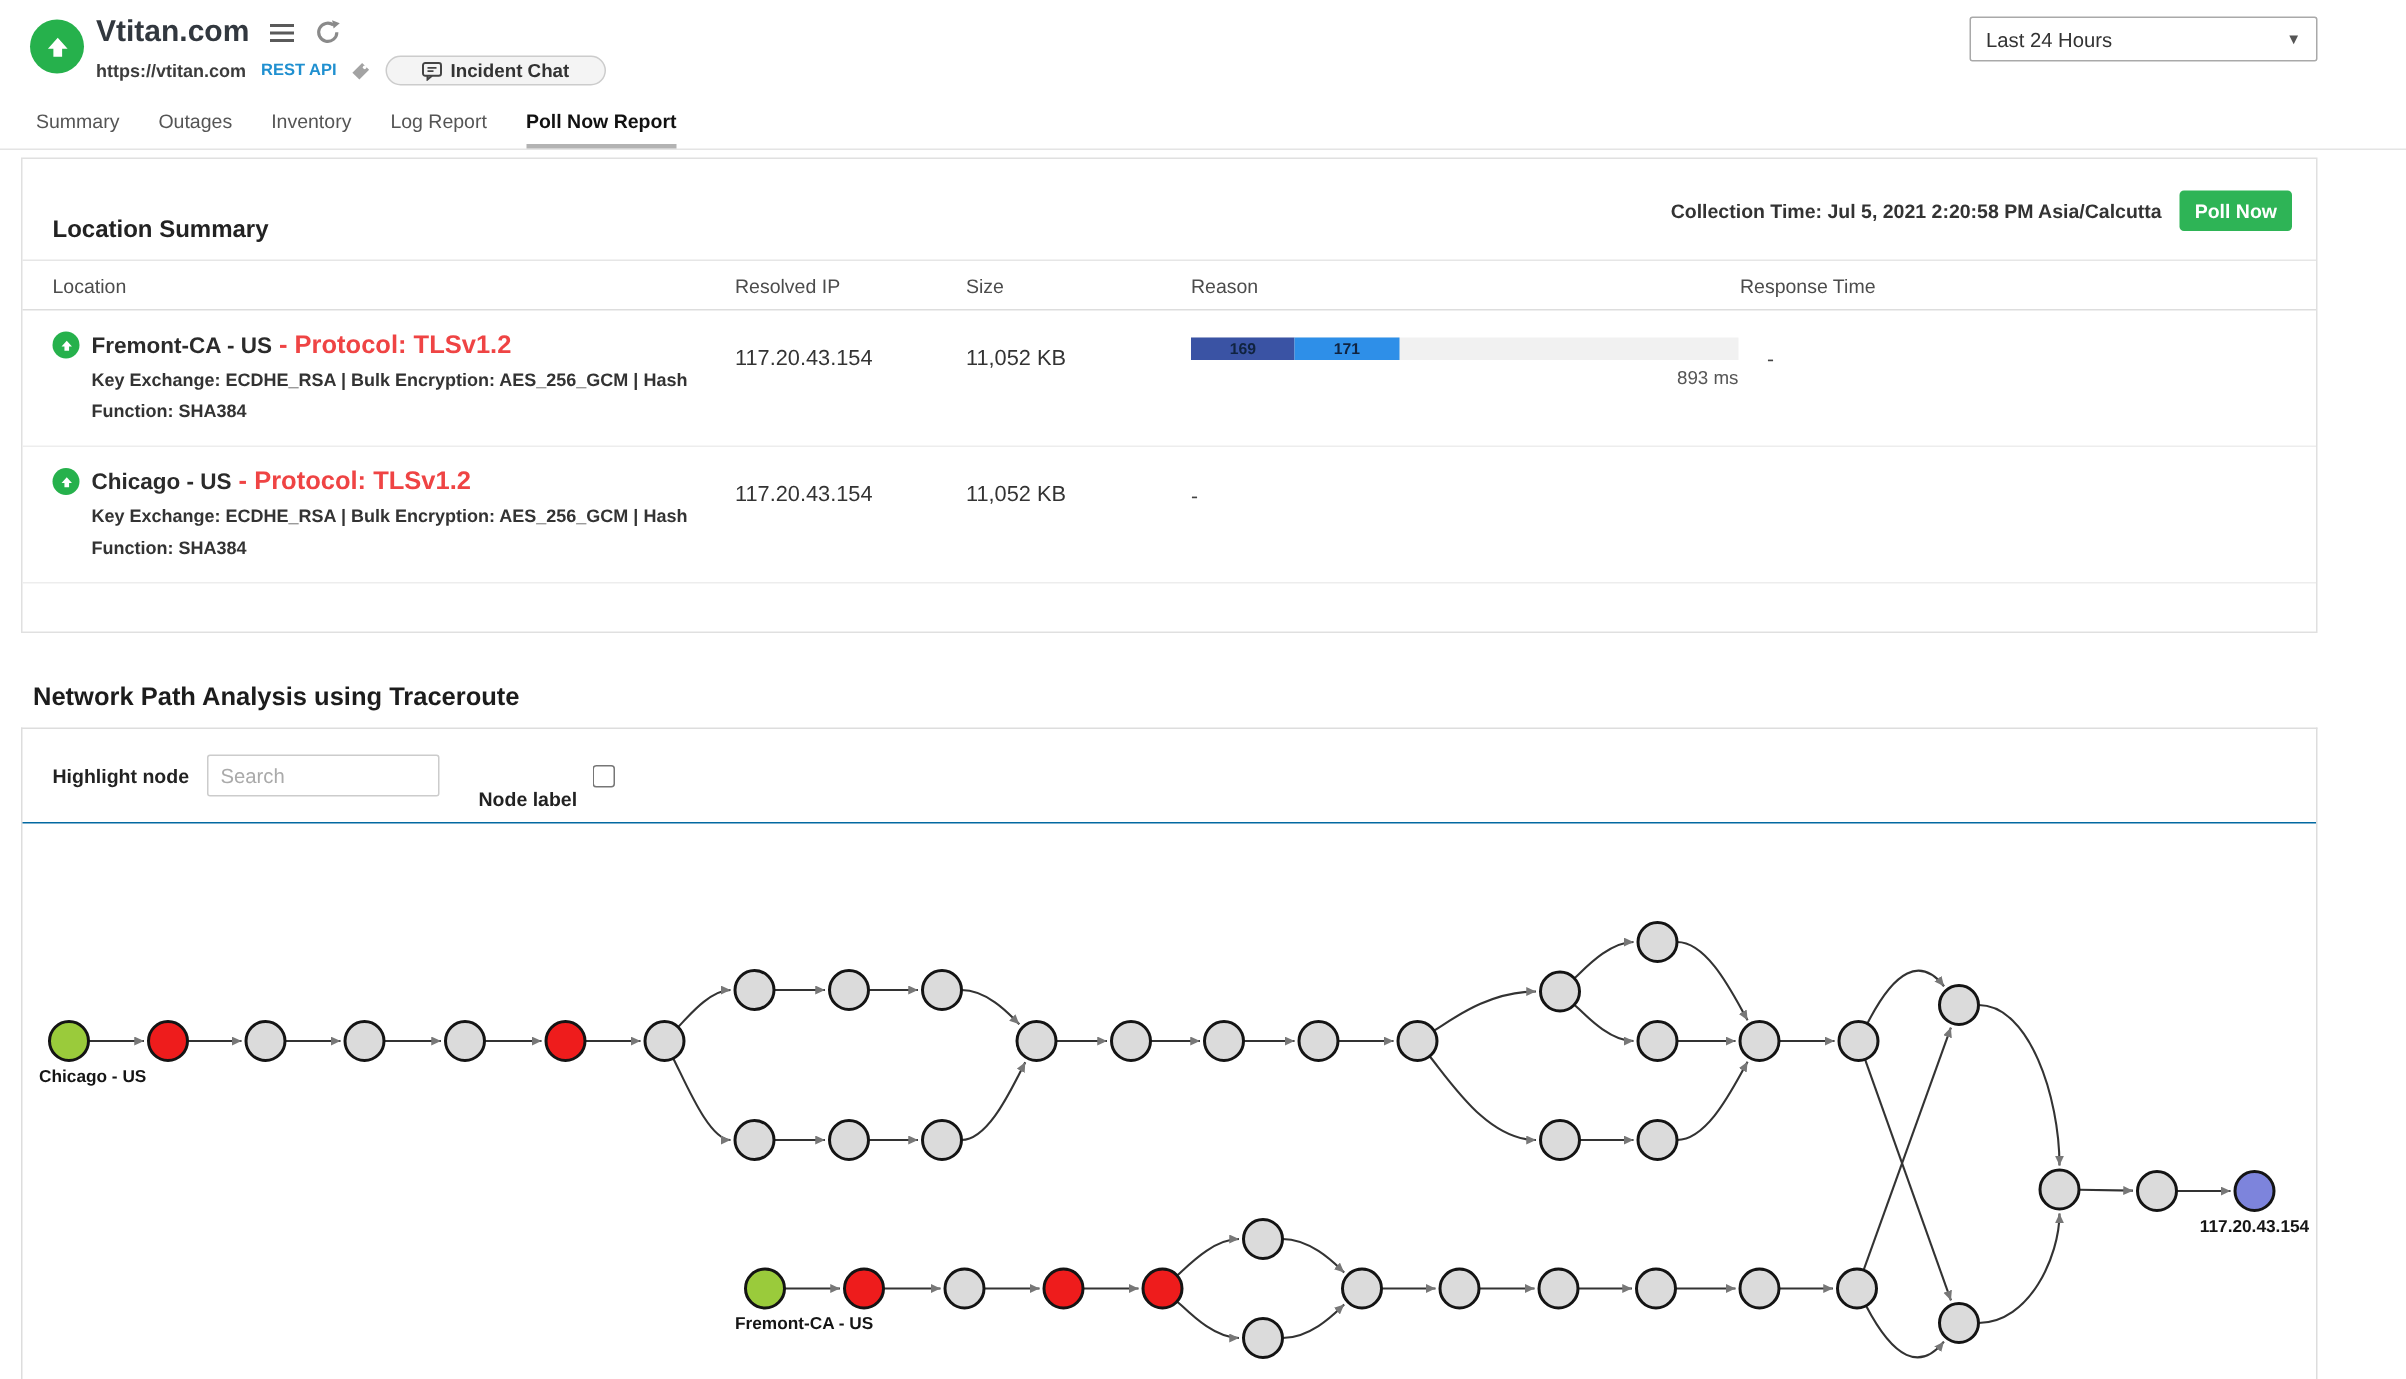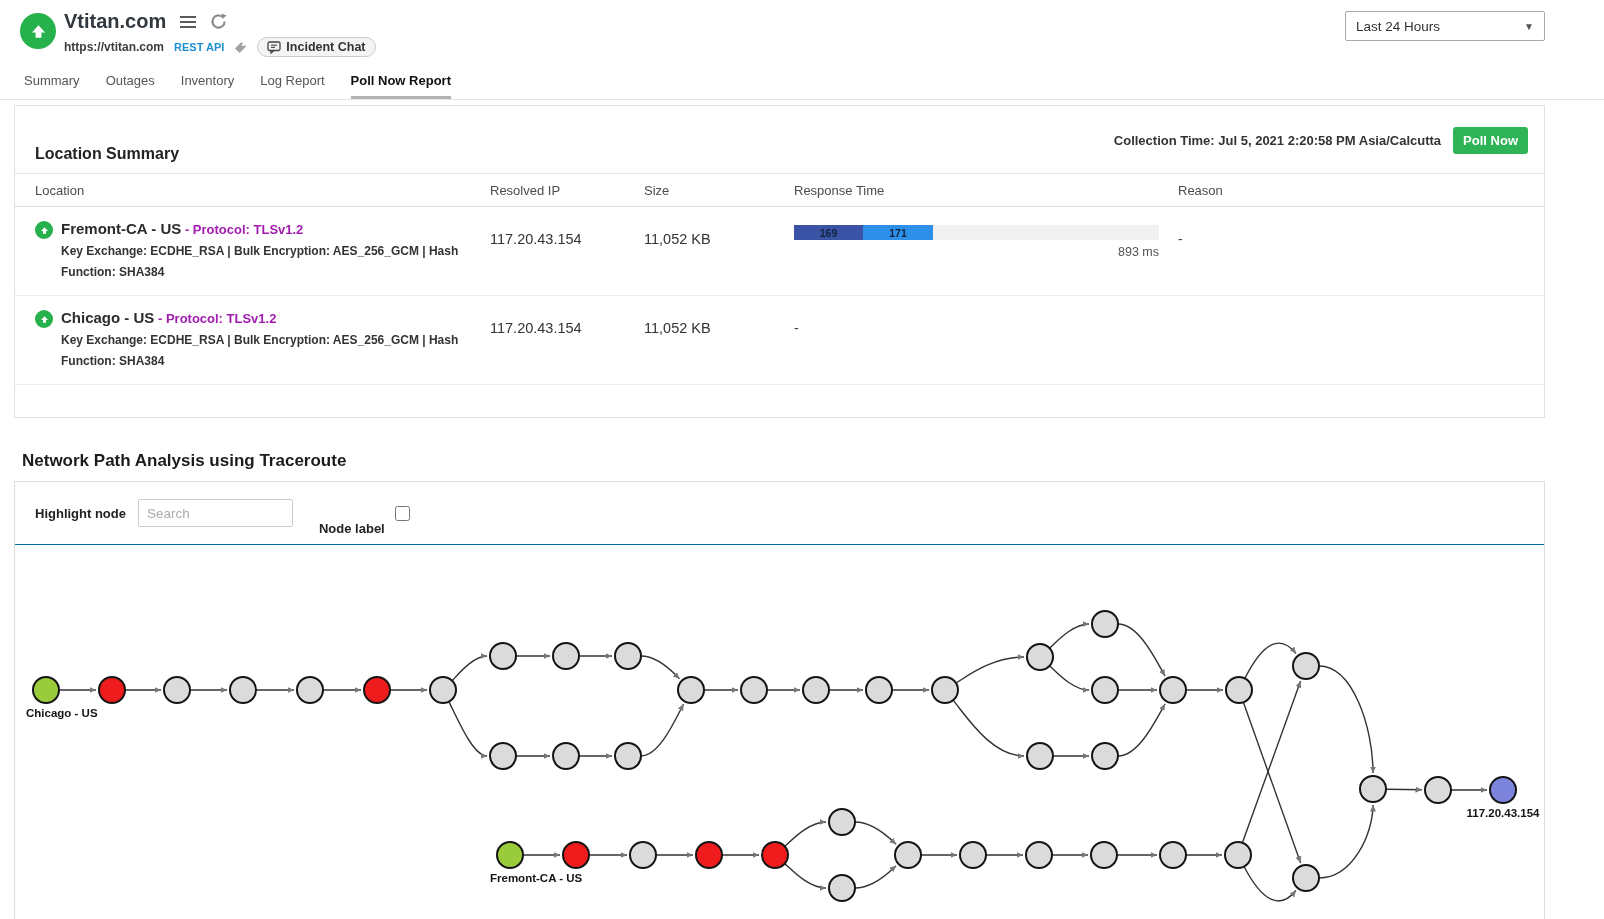--- a/index.html
+++ b/index.html
@@ -13,44 +13,44 @@
   .mon-ic svg { width:17px; height:17px; }
   .hdr-txt { margin-left:8px; }
   .title-line { display:flex; align-items:center; gap:12px; }
   .mon-title { font-size:20px; font-weight:700; color:#32383f; }
   .menu-ic { display:inline-flex; flex-direction:column; gap:3px; cursor:pointer; padding:2px; }
   .menu-ic span { display:block; width:16px; height:2px; background:#5a5a5a; }
   .refresh-ic { cursor:pointer; display:inline-flex; }
   .sub-line { display:flex; align-items:center; gap:10px; margin-top:4px; }
   .mon-url { font-size:12px; font-weight:700; color:#3c3c3c; }
   .rest-api { font-size:11px; font-weight:700; color:#2090d0; cursor:pointer; }
-  .chip { display:inline-flex; align-items:center; gap:5px; border:1px solid #ccc; background:#f4f4f4; border-radius:10px; padding:2px 9px; font-size:12.5px; font-weight:600; color:#333; cursor:pointer; }
+  .chip { display:inline-flex; align-items:center; gap:5px; border:1px solid #ccc; background:#f4f4f4; border-radius:10px; padding:2px 23px; font-size:12.5px; font-weight:600; color:#333; cursor:pointer; }
   .tabs { display:flex; gap:26px; margin:16px 0 0 4px; }
   .tab { font-size:13px; color:#555; padding-bottom:8px; cursor:pointer; border-bottom:3px solid transparent; }
   .tab.active { color:#111; font-weight:700; border-bottom-color:#b3b3b3; }
-  .range-select { position:absolute; top:11px; right:59px; width:200px; height:30px; border:1px solid #a9a9a9; border-radius:2px; background:#fff; display:flex; align-items:center; justify-content:space-between; padding:0 10px; font-size:13.5px; color:#333; cursor:pointer; }
+  .range-select { position:absolute; top:11px; right:59px; width:232px; height:30px; border:1px solid #a9a9a9; border-radius:2px; background:#fff; display:flex; align-items:center; justify-content:space-between; padding:0 10px; font-size:13.5px; color:#333; cursor:pointer; }
   .caret { font-size:10px; color:#555; }
 
   
   .card { margin:5px 59px 0 14px; width:1531px; border:1px solid #e0e0e0; background:#fff; }
   .card-head { display:flex; align-items:center; justify-content:space-between; padding:11px 16px 10px 20px; border-bottom:1px solid #e6e6e6; }
   .card-title { font-size:16px; font-weight:700; color:#222;margin-top:28px; }
   .head-right { display:flex; align-items:center; gap:12px; }
   .coll-time { font-size:13px; font-weight:600; color:#333; }
   .poll-btn { background:#2eb456; color:#fff; border:none; border-radius:3px; font-size:13px; font-weight:600; padding:6px 10px; cursor:pointer; font-family:inherit; }
   .ls-tablehead, .ls-row { display:flex; padding:0 0 0 20px; }
   .ls-tablehead { border-bottom:1px solid #ddd; }
   .ls-tablehead .c { font-size:13px; color:#4c4c4c; padding:9px 0 8px 0; }
   .c-loc { width:455px; } .c-ip { width:154px; } .c-size { width:150px; } .c-resp { width:384px; } .c-reason { flex:1; }
   .ls-row { border-bottom:1px solid #ededed; min-height:72px; padding-top:13px; padding-bottom:12px; }
   .loc-wrap { display:flex; gap:8px; }
   .st-ic { width:18px; height:18px; border-radius:50%; background:#26b14c; display:flex; align-items:center; justify-content:center; flex:none; margin-top:1px; }
   .st-ic svg { width:9px; height:9px; }
   .loc-name { font-size:15px; font-weight:700; color:#2b2b2b; }
-  .loc-proto { font-size:13px; font-weight:700; color:#a21caf;margin-top:20px; }
+  .loc-proto { font-size:17px; font-weight:700; color:#ef4444;margin-top:20px; }
   .loc-details { font-size:12px; font-weight:700; color:#333; line-height:1.75; margin-top:3px; width:420px; }
   .val { font-size:14.5px; color:#333; padding-top:11px; }
   .bar-track { width:365px; height:15px; background:#f1f1f1; display:flex; margin-top:5px; }
   .seg { height:15px; display:flex; align-items:center; justify-content:center; font-size:10.5px; font-weight:600; color:#10233f; overflow:hidden; }
   .bar-total { width:365px; text-align:right; font-size:12.5px; color:#555; margin-top:5px; }
   .reason-val { font-size:14px; color:#444; padding-top:11px; }
   .card-pad { height:32px; }
 
   
   .np-title { font-size:17px; font-weight:700; color:#1c1c1c; margin:33px 0 10px 22px; }
@@ -130,22 +130,22 @@
     <span class="card-title">Location Summary</span>
     <span class="head-right">
       <span class="coll-time"><span>Collection Time:</span> <span>Jul 5, 2021 2:20:58 PM Asia/Calcutta</span></span>
       <button class="poll-btn">Poll Now</button>
     </span>
   </div>
   <div class="ls-tablehead">
     <div class="c c-loc">Location</div>
     <div class="c c-ip">Resolved IP</div>
     <div class="c c-size">Size</div>
+    <div class="c c-reason">Reason</div>
     <div class="c c-resp">Response Time</div>
-    <div class="c c-reason">Reason</div>
   </div>
   <div id="ls-rows">
       <div class="ls-row">
         <div class="c-loc">
           <div class="loc-wrap">
             <span class="st-ic">
               <svg viewBox="0 0 14 14">
                 <path d="M7 1.8 L12.4 7.8 H9.4 V12.2 H4.6 V7.8 H1.6 Z" fill="#fff"></path>
               </svg>
             </span>

